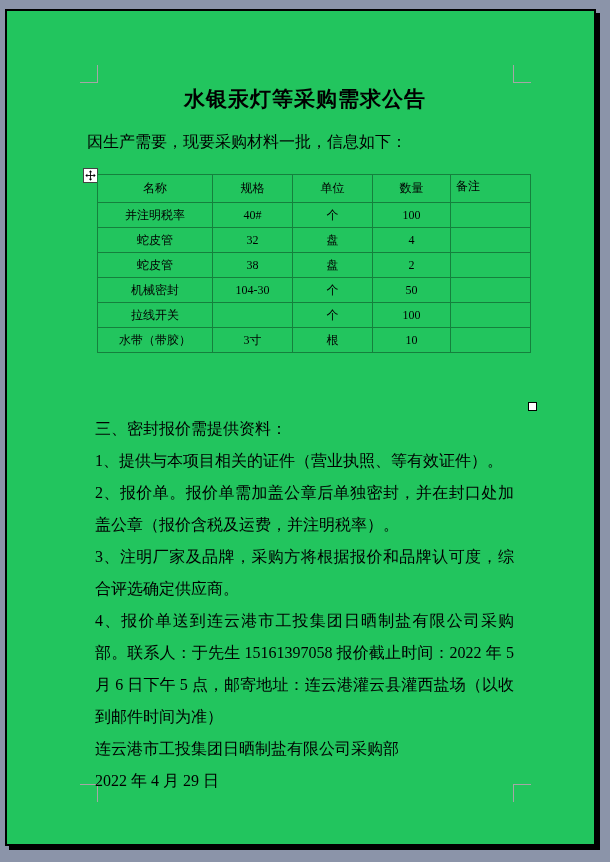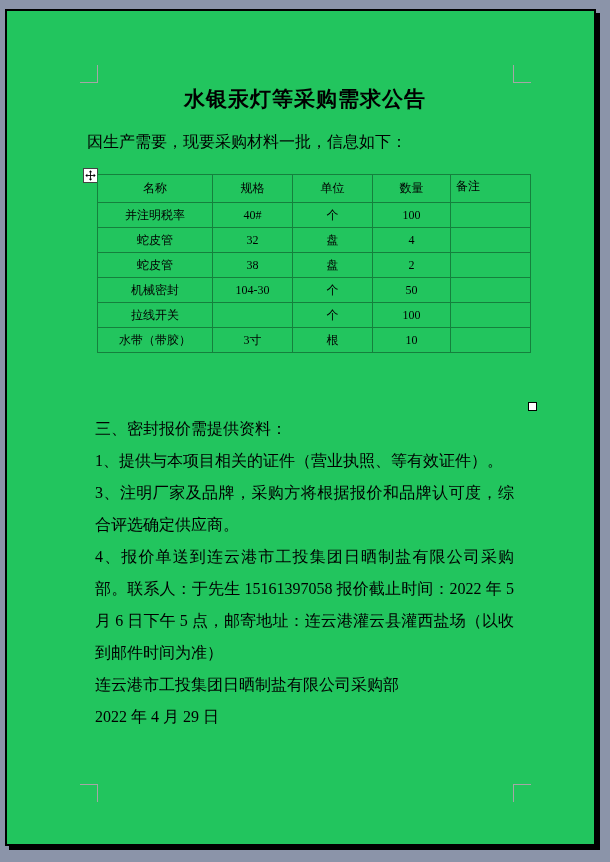--- a/index.html
+++ b/index.html
@@ -152,19 +152,20 @@
           <td></td>
         </tr>
       </tbody>
   </table>
 
   <div class="resize-handle"></div>
 
   <div class="body-text">
     <p>三、密封报价需提供资料：</p>
     <p>1、提供与本项目相关的证件（营业执照、等有效证件）。</p>
+    <p>2、报价单。报价单需加盖公章后单独密封，并在封口处加盖公章（报价含税及运费，并注明税率）。</p>
     <p>3、注明厂家及品牌，采购方将根据报价和品牌认可度，综合评选确定供应商。</p>
     <p>4、报价单送到连云港市工投集团日晒制盐有限公司采购部。联系人：于先生 15161397058 报价截止时间：2022 年 5 月 6 日下午 5 点，邮寄地址：连云港灌云县灌西盐场（以收到邮件时间为准）</p>
     <p class="align-right">连云港市工投集团日晒制盐有限公司采购部</p>
     <p class="align-right">2022 年 4 月 29 日</p>
   </div>
 
 </div>
 
 </body></html>

